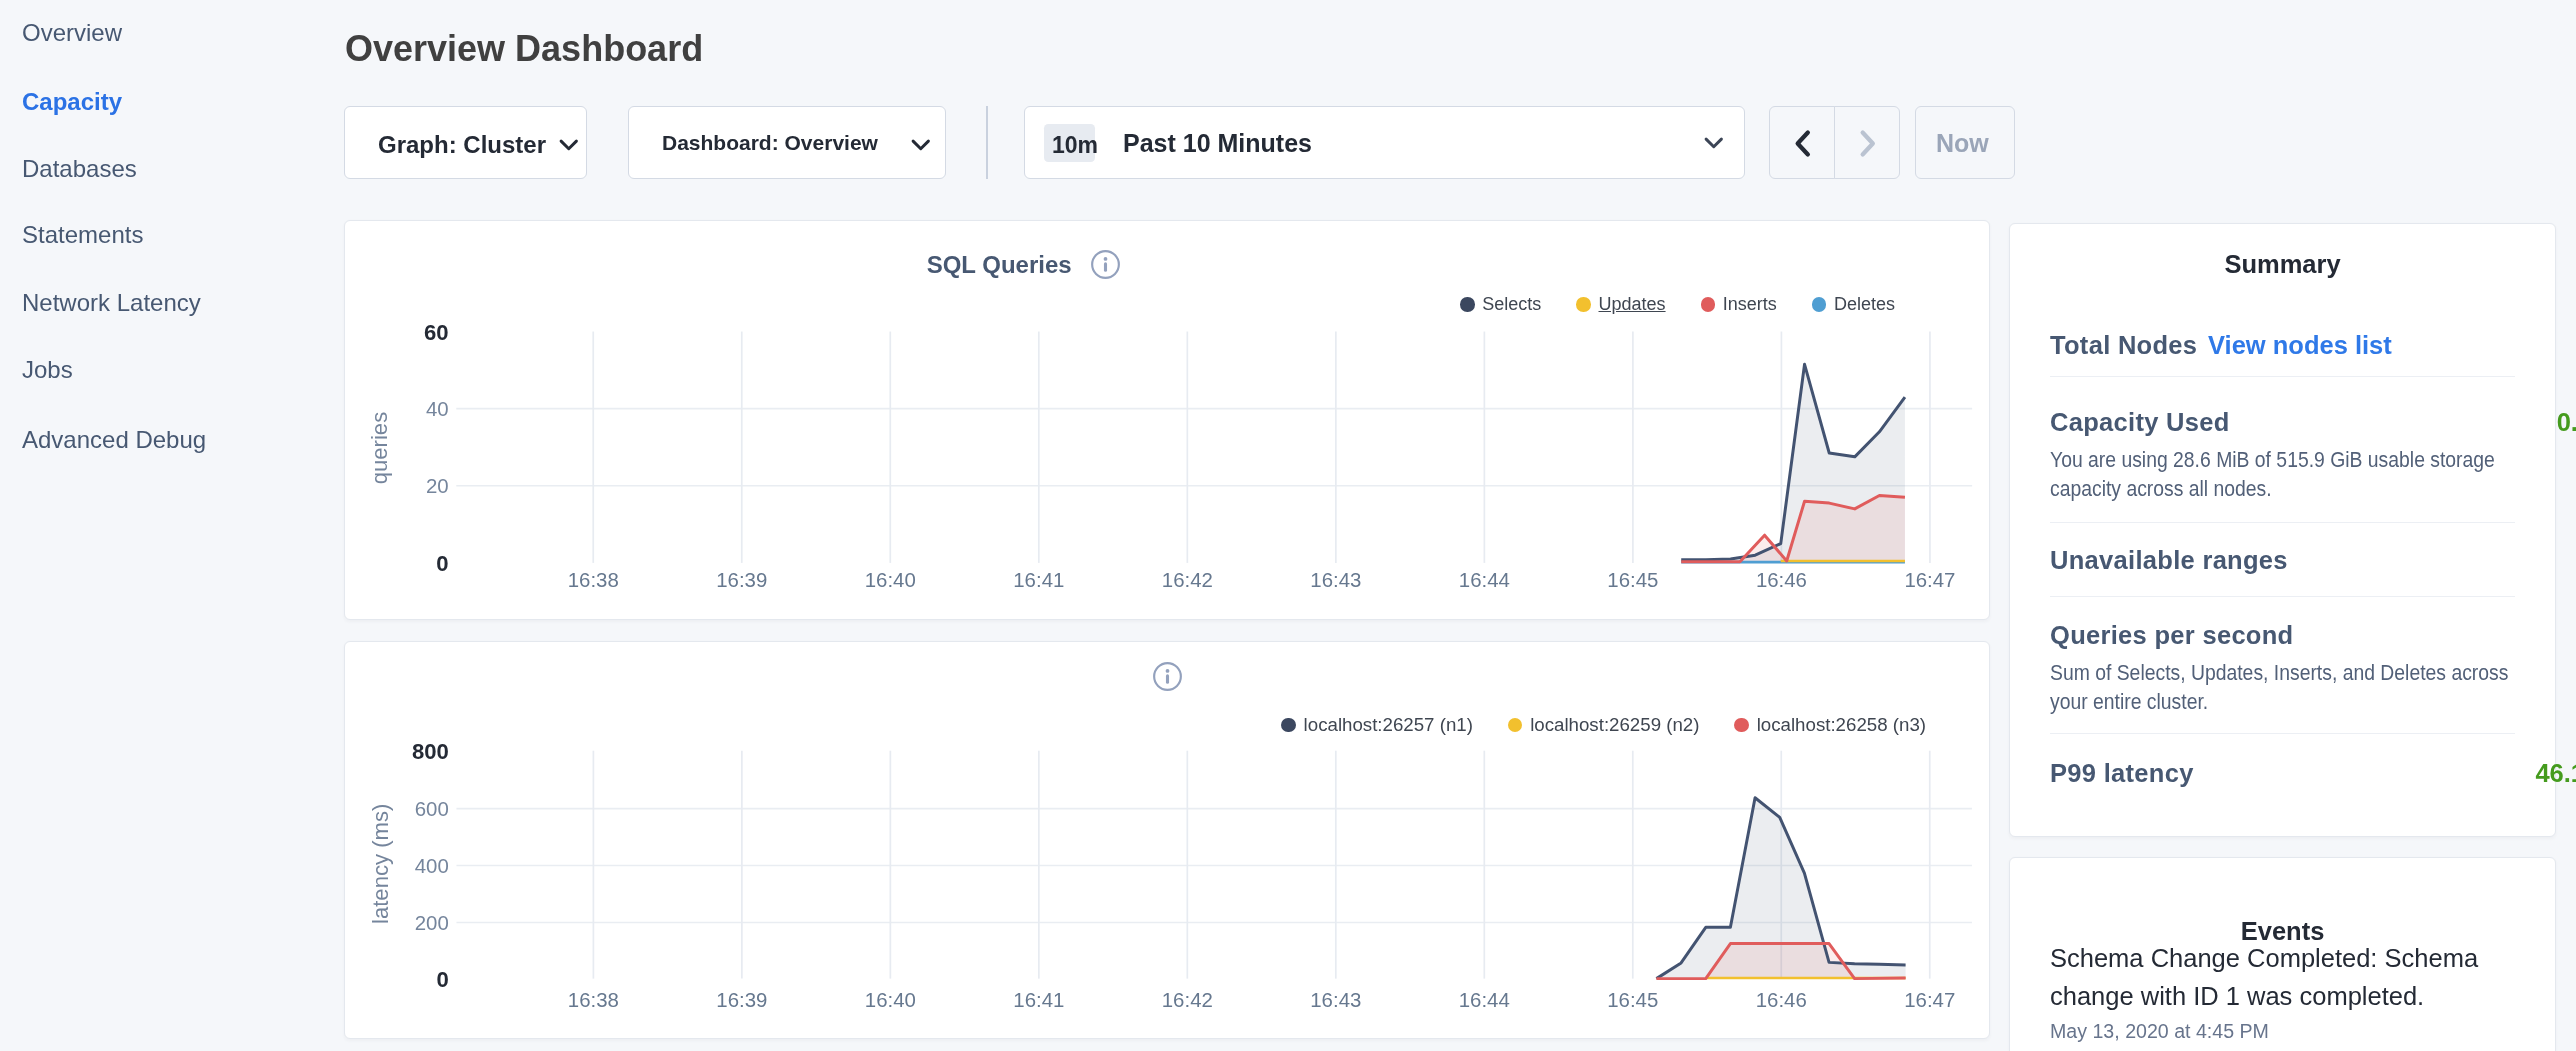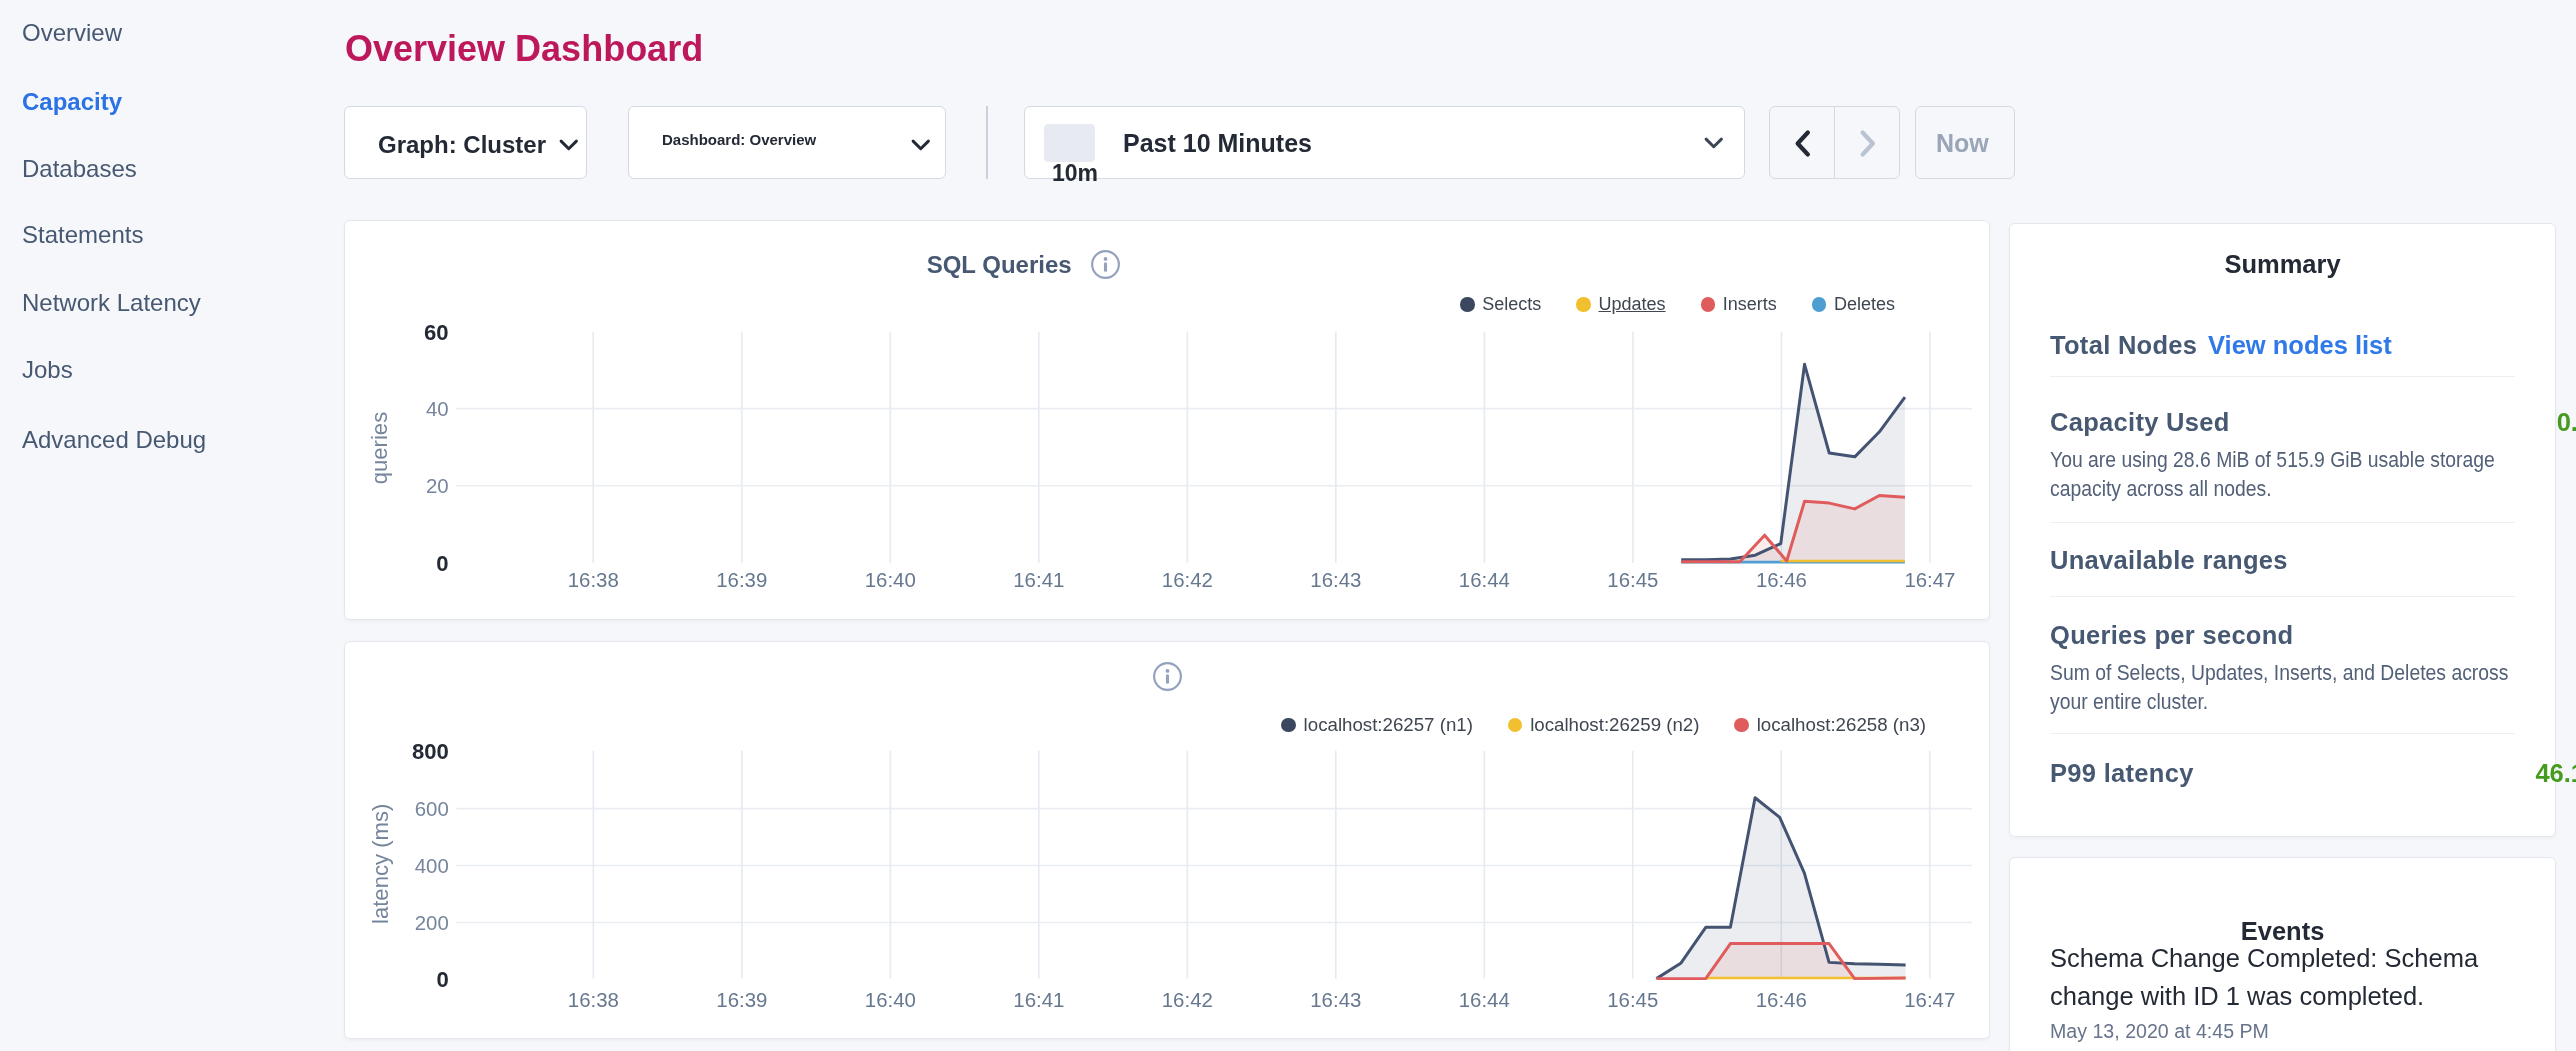--- a/index.html
+++ b/index.html
@@ -17,39 +17,39 @@
 <body>
 
 <div class="navitem" style="top:18.7px;">Overview</div>
 <div class="navitem" style="top:88px; color:#2b72e5; font-weight:700;">Capacity</div>
 <div class="navitem" style="top:155px;">Databases</div>
 <div class="navitem" style="top:221px;">Statements</div>
 <div class="navitem" style="top:289px;">Network Latency</div>
 <div class="navitem" style="top:356px;">Jobs</div>
 <div class="navitem" style="top:426px;">Advanced Debug</div>
 
-<div class="abs" style="left:345px; top:28px; font-size:36px; font-weight:700; color:#be185d;">Overview Dashboard</div>
+<div class="abs" style="left:345px; top:28px; font-size:36px; font-weight:700; color:#404040;">Overview Dashboard</div>
 
 <div class="btn" style="left:344px; top:106px; width:243px; height:73px;"></div>
 <div class="btntxt" style="left:378px; top:131px; font-size:24px;">Graph: Cluster</div>
 <svg class="abs" style="left:556px; top:136px;" width="25.5" height="18.7" viewBox="0 0 30 22">
     <polyline points="6,6 15,15 24,6" fill="none" stroke="#242a35" stroke-width="3.5" stroke-linecap="round" stroke-linejoin="round"></polyline>
   </svg>
 
 <div class="btn" style="left:628px; top:106px; width:318px; height:73px;"></div>
-<div class="btntxt" style="left:662px; top:131px; font-size:15px;">Dashboard: Overview</div>
+<div class="btntxt" style="left:662px; top:131px; font-size:21px;">Dashboard: Overview</div>
 <svg class="abs" style="left:908px; top:136px;" width="25.5" height="18.7" viewBox="0 0 30 22">
     <polyline points="6,6 15,15 24,6" fill="none" stroke="#242a35" stroke-width="3.5" stroke-linecap="round" stroke-linejoin="round"></polyline>
   </svg>
 
 <div class="abs" style="left:986px; top:106px; width:1.7px; height:73px; background:#c9d1de;"></div>
 
 <div class="btn" style="left:1024px; top:106px; width:721px; height:73px;"></div>
 <div class="abs" style="left:1044px; top:124px; width:51px; height:38px; background:#e7ebf1; border-radius:4.3px;"></div>
-<div class="abs" style="left:1052px; top:132px; font-size:23px; font-weight:700; color:#242a35;margin-top:28px;">10m</div>
+<div class="abs" style="left:1052px; top:132px; font-size:23px; font-weight:700; color:#242a35;">10m</div>
 <div class="btntxt" style="left:1123px; top:129px;">Past 10 Minutes</div>
 <svg class="abs" style="left:1701px; top:134px;" width="25.5" height="18.7" viewBox="0 0 30 22">
     <polyline points="6,6 15,15 24,6" fill="none" stroke="#3c4556" stroke-width="3.5" stroke-linecap="round" stroke-linejoin="round"></polyline>
   </svg>
 
 <div class="btn" style="left:1769px; top:106px; width:66px; height:73px; border-radius:6px 0 0 6px; background:transparent;"></div>
 <div class="btn" style="left:1834px; top:106px; width:66px; height:73px; border-radius:0 6px 6px 0; background:transparent;"></div>
 <svg class="abs" style="left:1790px; top:128px;" width="25.5" height="31" viewBox="0 0 30 36">
     <polyline points="21,5 9,18 21,31" fill="none" stroke="#242a35" stroke-width="5" stroke-linecap="round" stroke-linejoin="round"></polyline>
   </svg>

